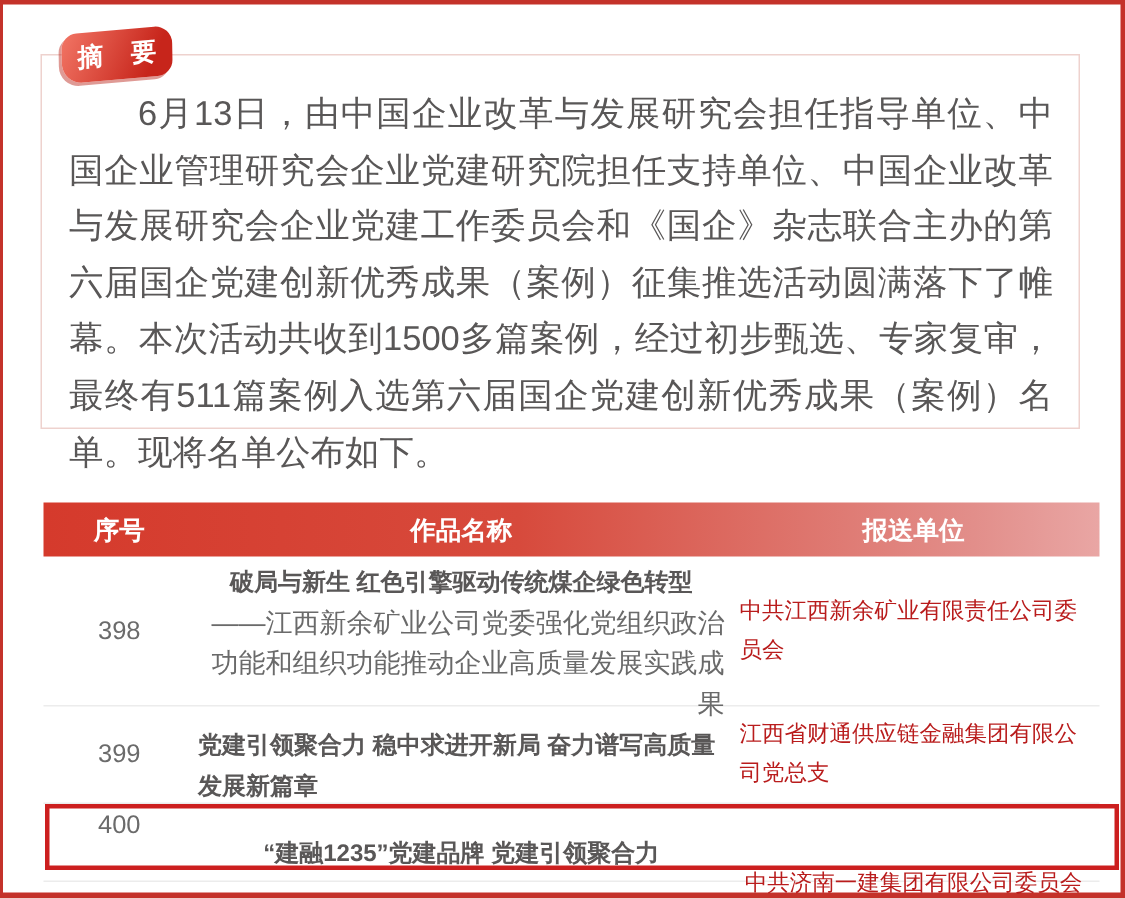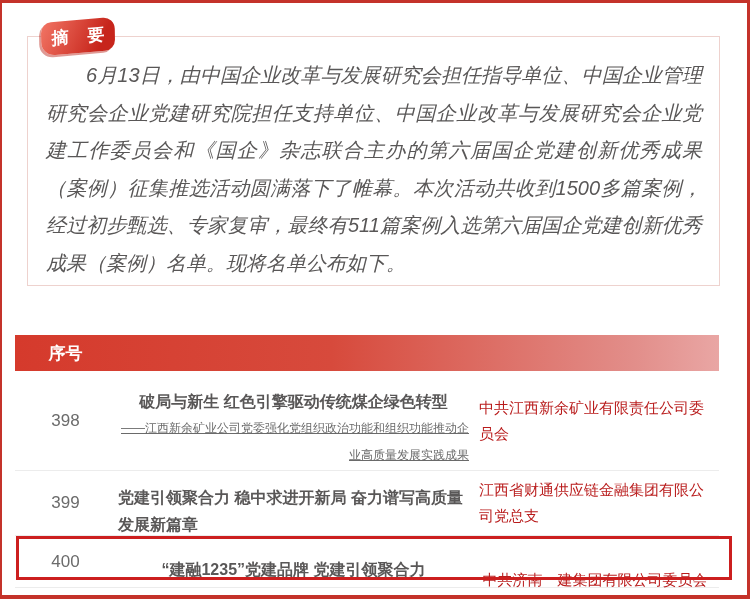--- a/index.html
+++ b/index.html
@@ -26,56 +26,56 @@
     background:linear-gradient(295deg, var(--badge-red-dark,#c7251b) 20%, var(--badge-red-light,#ef7060) 95%);
     border-radius:10px 12px 10px 14px;
     transform:rotate(-5deg) skewX(-4deg);
     box-shadow:-2px 2px 0 rgba(183,30,20,0.45);
     display:flex; align-items:center; justify-content:center;
     color:#fff; font-weight:bold; font-size:17px; letter-spacing:7px;
     text-indent:7px;
   }
   .abstract {
     padding:20px 17px 0 18px;
-    font-size:20px; line-height:37.6px; color:var(--text-gray,#595757);
-    text-align:justify; text-indent:2em;font-style:italic;
+    font-size:23px; line-height:37.6px; color:var(--text-gray,#595757);
+    text-align:justify; text-indent:2em;
   }
 
   
-  .results-table { position:absolute; left:13px; top:332px; width:704px; }
+  .results-table { position:absolute; left:27px; top:332px; width:704px; }
   .thead {
     display:flex; align-items:center; height:36px;
     background:linear-gradient(90deg, var(--header-red,#d53a2c) 0%, #d74a3c 45%, #e28e8a 88%, var(--header-pink,#e9a6a4) 100%);
     color:#fff; font-weight:bold; font-size:17px;
   }
   .col-no    { width:101px; text-align:center; flex:none; }
   .col-title { width:355px; text-align:center; flex:none; }
   .col-unit  { width:248px; text-align:center; flex:none; }
 
   .trow {
     display:flex; align-items:center;
     border-bottom:1px solid var(--divider,#ececec);
     color:#6a6a6a;
   }
   .row-398 { height:100px; }
   .row-399 { height:65px;justify-content:space-between; }
   .row-400 { position:relative; height:52px; }
   .row-400 .row-inner {
-    display:flex; align-items:center; height:44px; width:100%;
+    display:flex; align-items:flex-start; height:44px; width:100%;
   }
   .hl-frame {
     position:absolute; left:1px; top:0; right:-13px; height:44px;
     border:3px solid var(--highlight-red,#cc1f1f);
     pointer-events:none;
   }
 
   .cell-no { font-size:17px; color:#6b6b6b; }
   .cell-title { padding:0 2px; }
   .title-main { font-weight:bold; font-size:16px; line-height:27px; color:#595757;margin-top:16px; }
-  .title-sub  { font-size:12px; line-height:27px; color:#6a6a6a; text-align:right;text-decoration:underline; }
+  .title-sub  { font-size:18px; line-height:27px; color:#6a6a6a; text-align:right; }
   .title-sub:empty { display:none; }
   .t-left   { text-align:left; }
   .t-center { text-align:center; }
   .cell-unit { font-size:15px; line-height:26px; color:#b91c1c; text-align:left; padding:0 4px 0 8px; }
   .cell-unit.u-center { text-align:center; padding:0 2px;margin-top:36px; }
 </style>
 </head>
 <body>
 
 <div class="page">
@@ -86,20 +86,22 @@
         <span>摘 要</span>
       </div>
       <p class="abstract">6月13日，由中国企业改革与发展研究会担任指导单位、中国企业管理研究会企业党建研究院担任支持单位、中国企业改革与发展研究会企业党建工作委员会和《国企》杂志联合主办的第六届国企党建创新优秀成果（案例）征集推选活动圆满落下了帷幕。本次活动共收到1500多篇案例，经过初步甄选、专家复审，最终有511篇案例入选第六届国企党建创新优秀成果（案例）名单。现将名单公布如下。</p>
     </div>
   </section>
 
   <section class="results-table">
 
     <div class="thead">
       <div class="col-no">序号</div>
+      <div class="col-title">作品名称</div>
+      <div class="col-unit">报送单位</div>
     </div>
 
     <div class="trow row-398">
       <div class="col-no cell-no">398</div>
       <div class="col-title cell-title">
         <div class="title-main t-center">破局与新生 红色引擎驱动传统煤企绿色转型</div>
         <div class="title-sub">——江西新余矿业公司党委强化党组织政治功能和组织功能推动企业高质量发展实践成果</div>
       </div>
       <div class="col-unit cell-unit">中共江西新余矿业有限责任公司委员会</div>
     </div>

